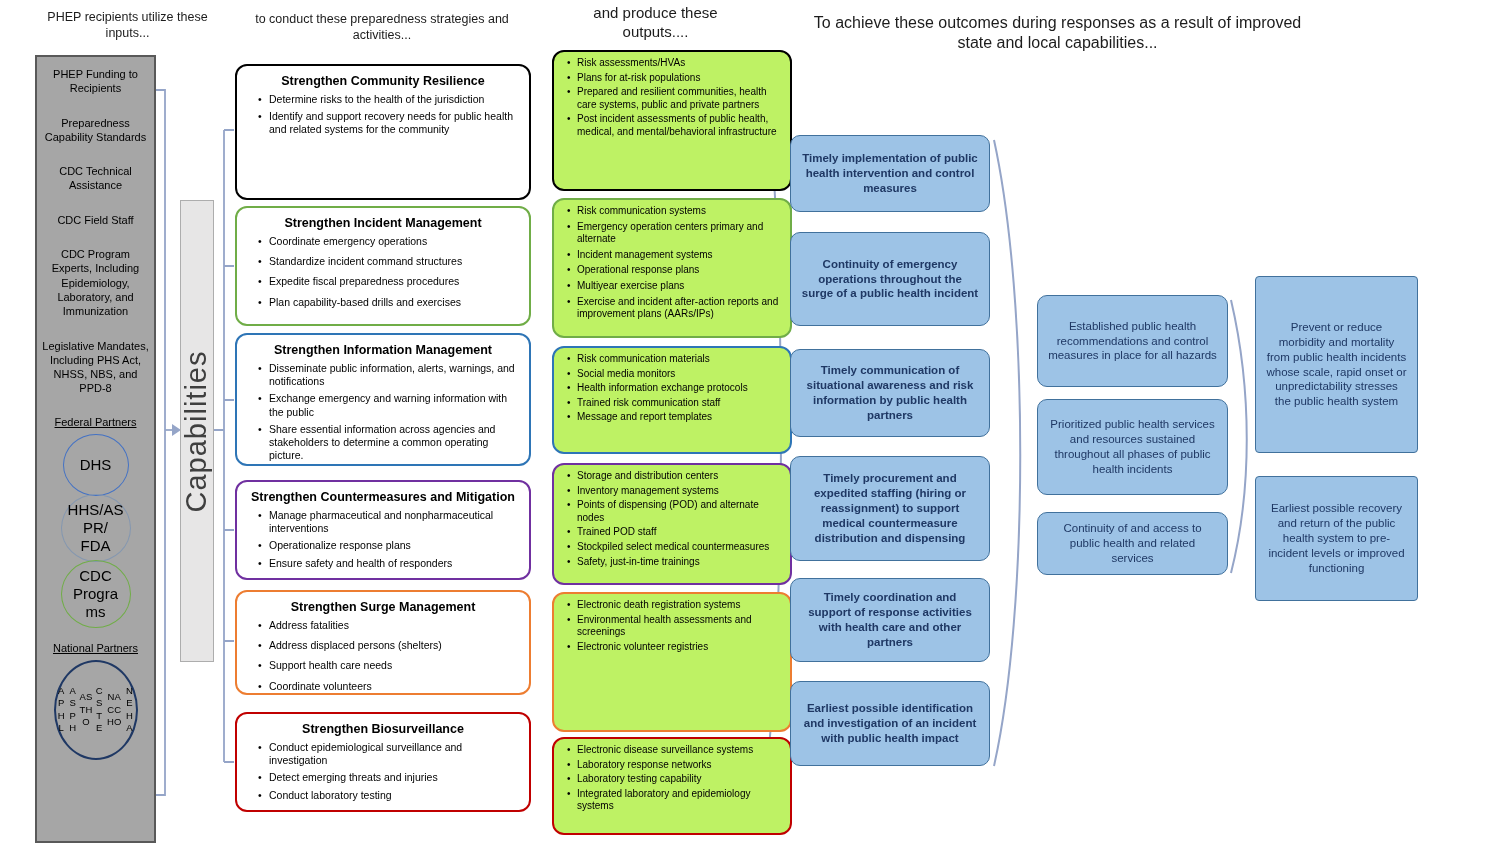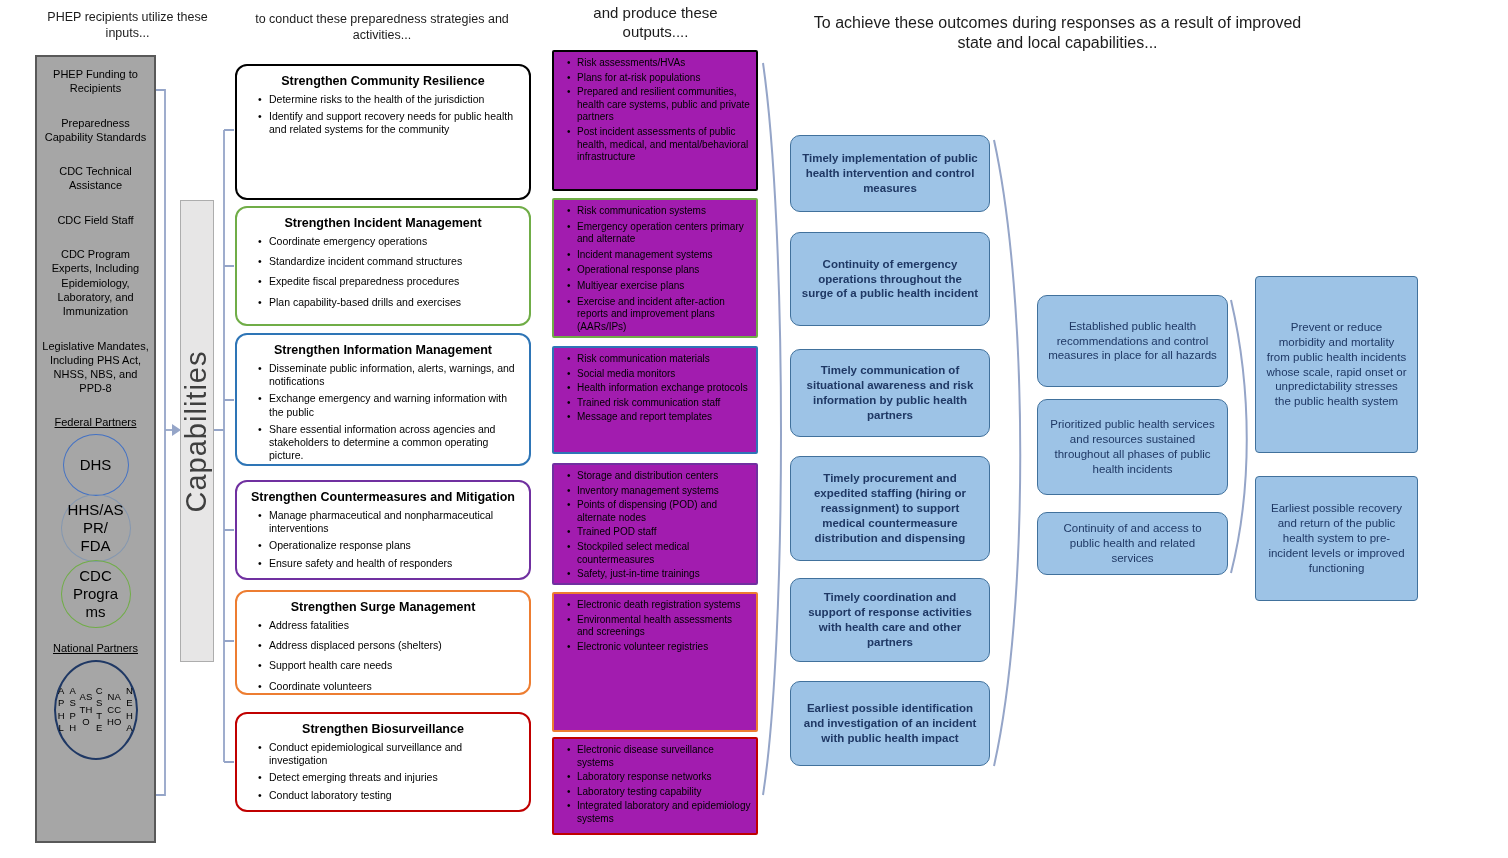--- a/index.html
+++ b/index.html
@@ -40,21 +40,21 @@
   .sbox .bullets li::before { content:"\2022"; position:absolute; left:0; top:0; }
   .s1 { top:64px;  height:136px; border-color:#000000; }
   .s2 { top:206px; height:120px; border-color:#70AD47; }
   .s3 { top:333px; height:133px; border-color:#2E75B6; }
   .s4 { top:480px; height:100px; border-color:#7030A0; }
   .s5 { top:590px; height:105px; border-color:#ED7D31; }
   .s6 { top:712px; height:100px; border-color:#C00000; }
   .s2 .bullets li, .s5 .bullets li { margin-bottom:7px; }
 
   
-  .obox { position:absolute; left:552px; width:206px; background:#a21caf; border:2.5px solid #000; border-radius:2px; padding:5px 5px; }
+  .obox { position:absolute; left:552px; width:240px; background:#bef264; border:2.5px solid #000; border-radius:12px; padding:5px 5px; }
   .obox .bullets { list-style:none; margin:0 0 0 6px; }
   .obox .bullets li { position:relative; padding-left:12px; font-size:10px; line-height:1.26; margin-bottom:2px; }
   .obox .bullets li::before { content:"\2022"; position:absolute; left:2px; top:0; }
   .o1 { top:50px;  height:141px; border-color:#000000; }
   .o2 { top:198px; height:140px; border-color:#70AD47; }
   .o3 { top:346px; height:108px; border-color:#2E75B6; }
   .o4 { top:463px; height:122px; border-color:#7030A0; }
   .o5 { top:592px; height:140px; border-color:#ED7D31; }
   .o6 { top:737px; height:98px;  border-color:#C00000; }
   .o2 .bullets li { margin-bottom:3px; }

